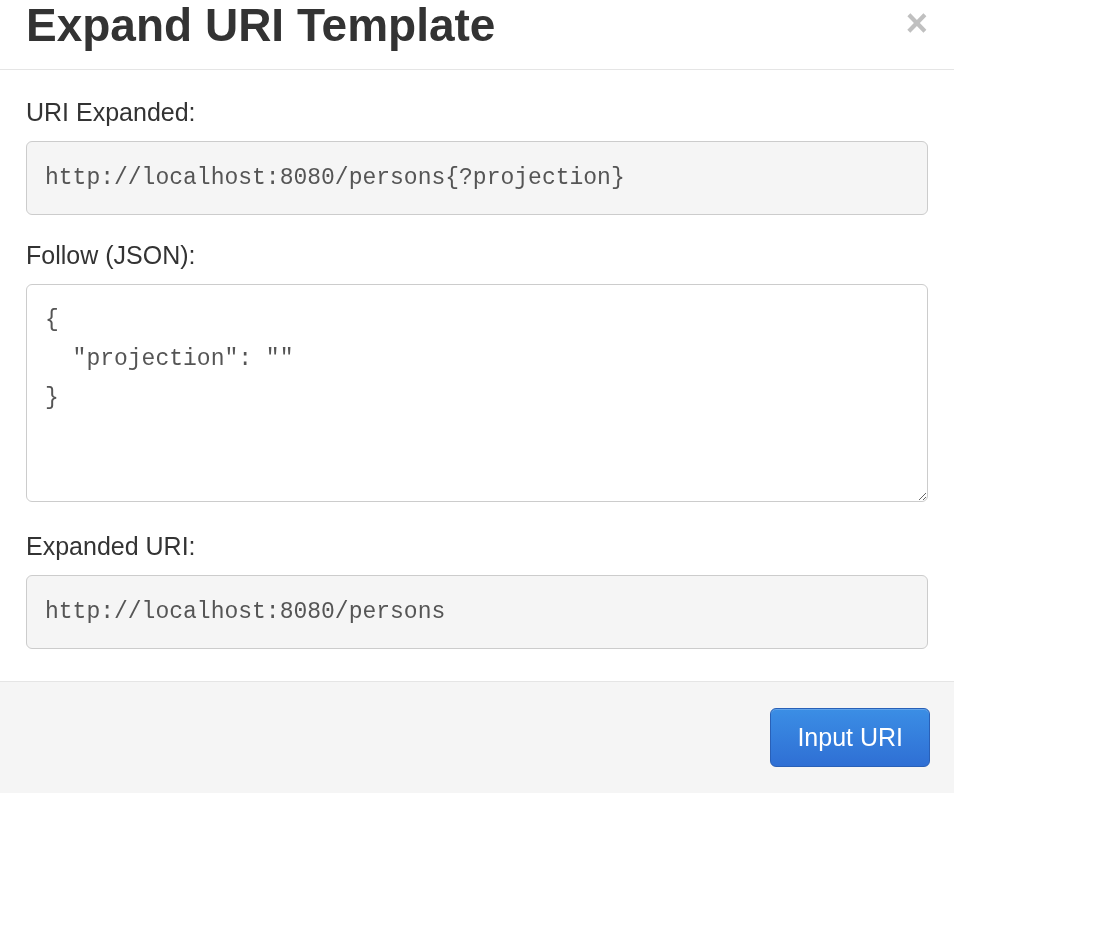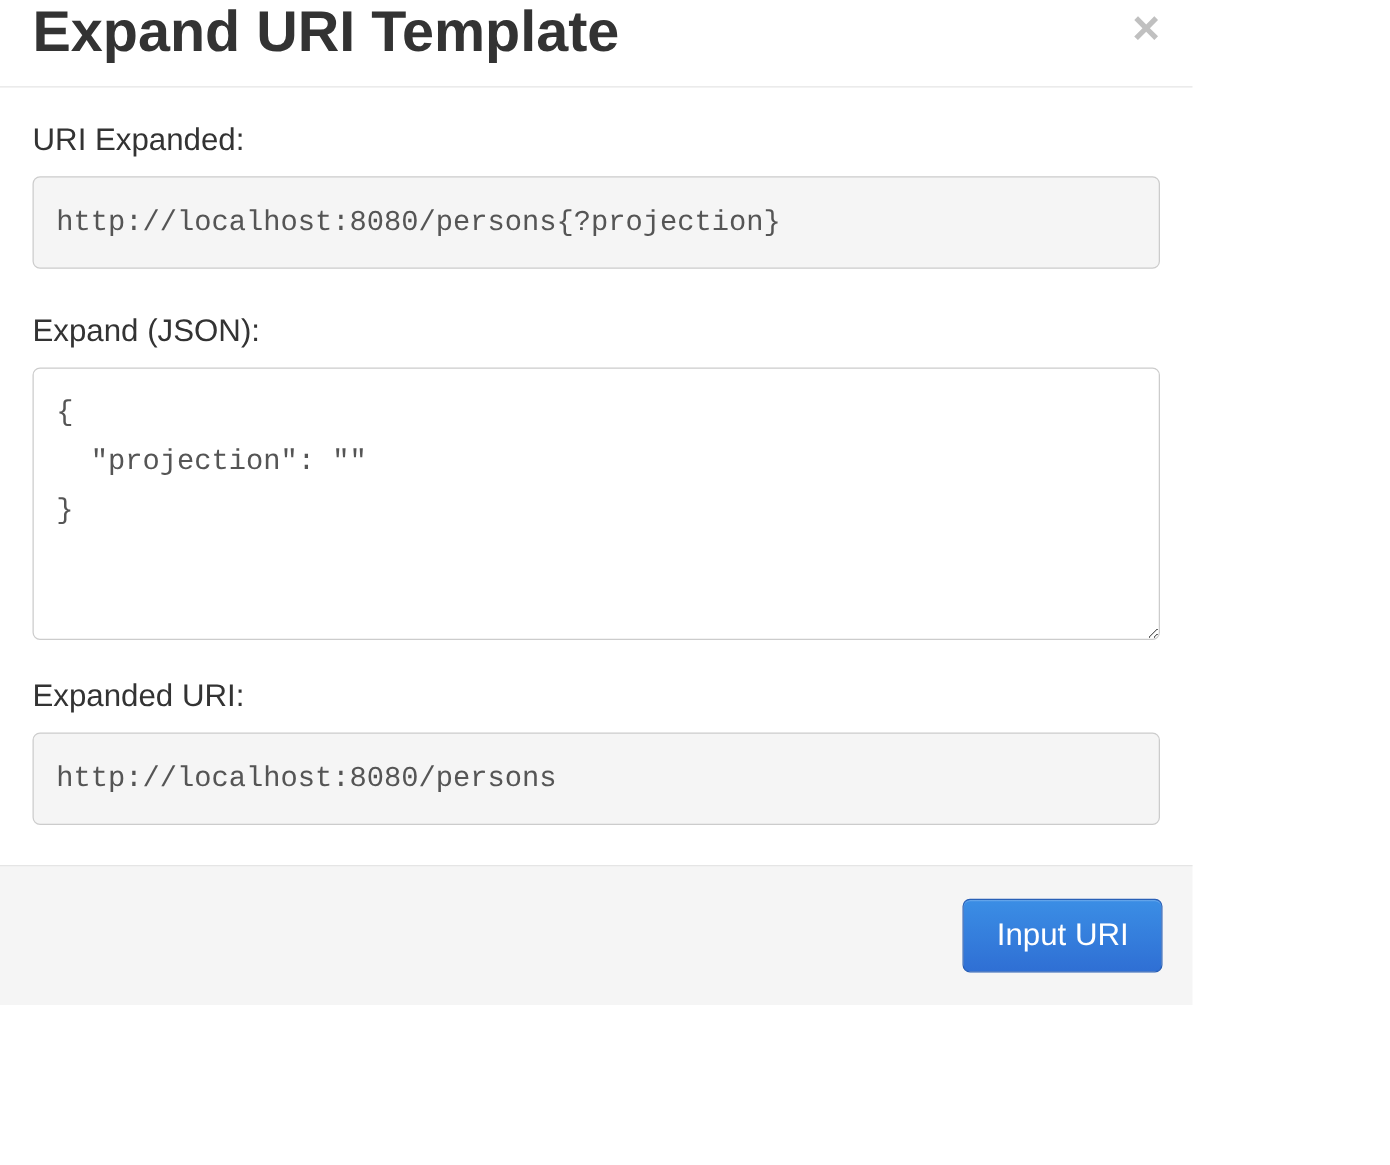--- a/index.html
+++ b/index.html
@@ -51,21 +51,21 @@
   .readonly-box {
     width: 100%;
     background: #f5f5f5;
     border: 1px solid #ccc;
     border-radius: 6px;
     padding: 20px 18px;
     font-family: Menlo, Monaco, Consolas, "Courier New", monospace;
     font-size: 23px;
     color: #555;
     line-height: 1.4;
-    margin-bottom: 36px;
+    margin-bottom: 26px;
     cursor: not-allowed;
   }
   .textarea {
     width: 100%;
     background: #fff;
     border: 1px solid #ccc;
     border-radius: 6px;
     padding: 16px 18px;
     font-family: Menlo, Monaco, Consolas, "Courier New", monospace;
     font-size: 23px;
@@ -105,21 +105,21 @@
     <button class="close-btn">
       <span>×</span>
     </button>
   </div>
 
   <div class="modal-body">
 
     <label class="form-label">URI Expanded:</label>
     <div class="readonly-box">http://localhost:8080/persons{?projection}</div>
 
-    <label class="form-label">Expand (JSON):</label>
+    <label class="form-label">Follow (JSON):</label>
     <textarea class="textarea" style="">{
   "projection": ""
 }</textarea>
 
     <label class="form-label">Expanded URI:</label>
     <div class="readonly-box last-readonly">http://localhost:8080/persons</div>
 
   </div>
 
   <div class="modal-footer">

